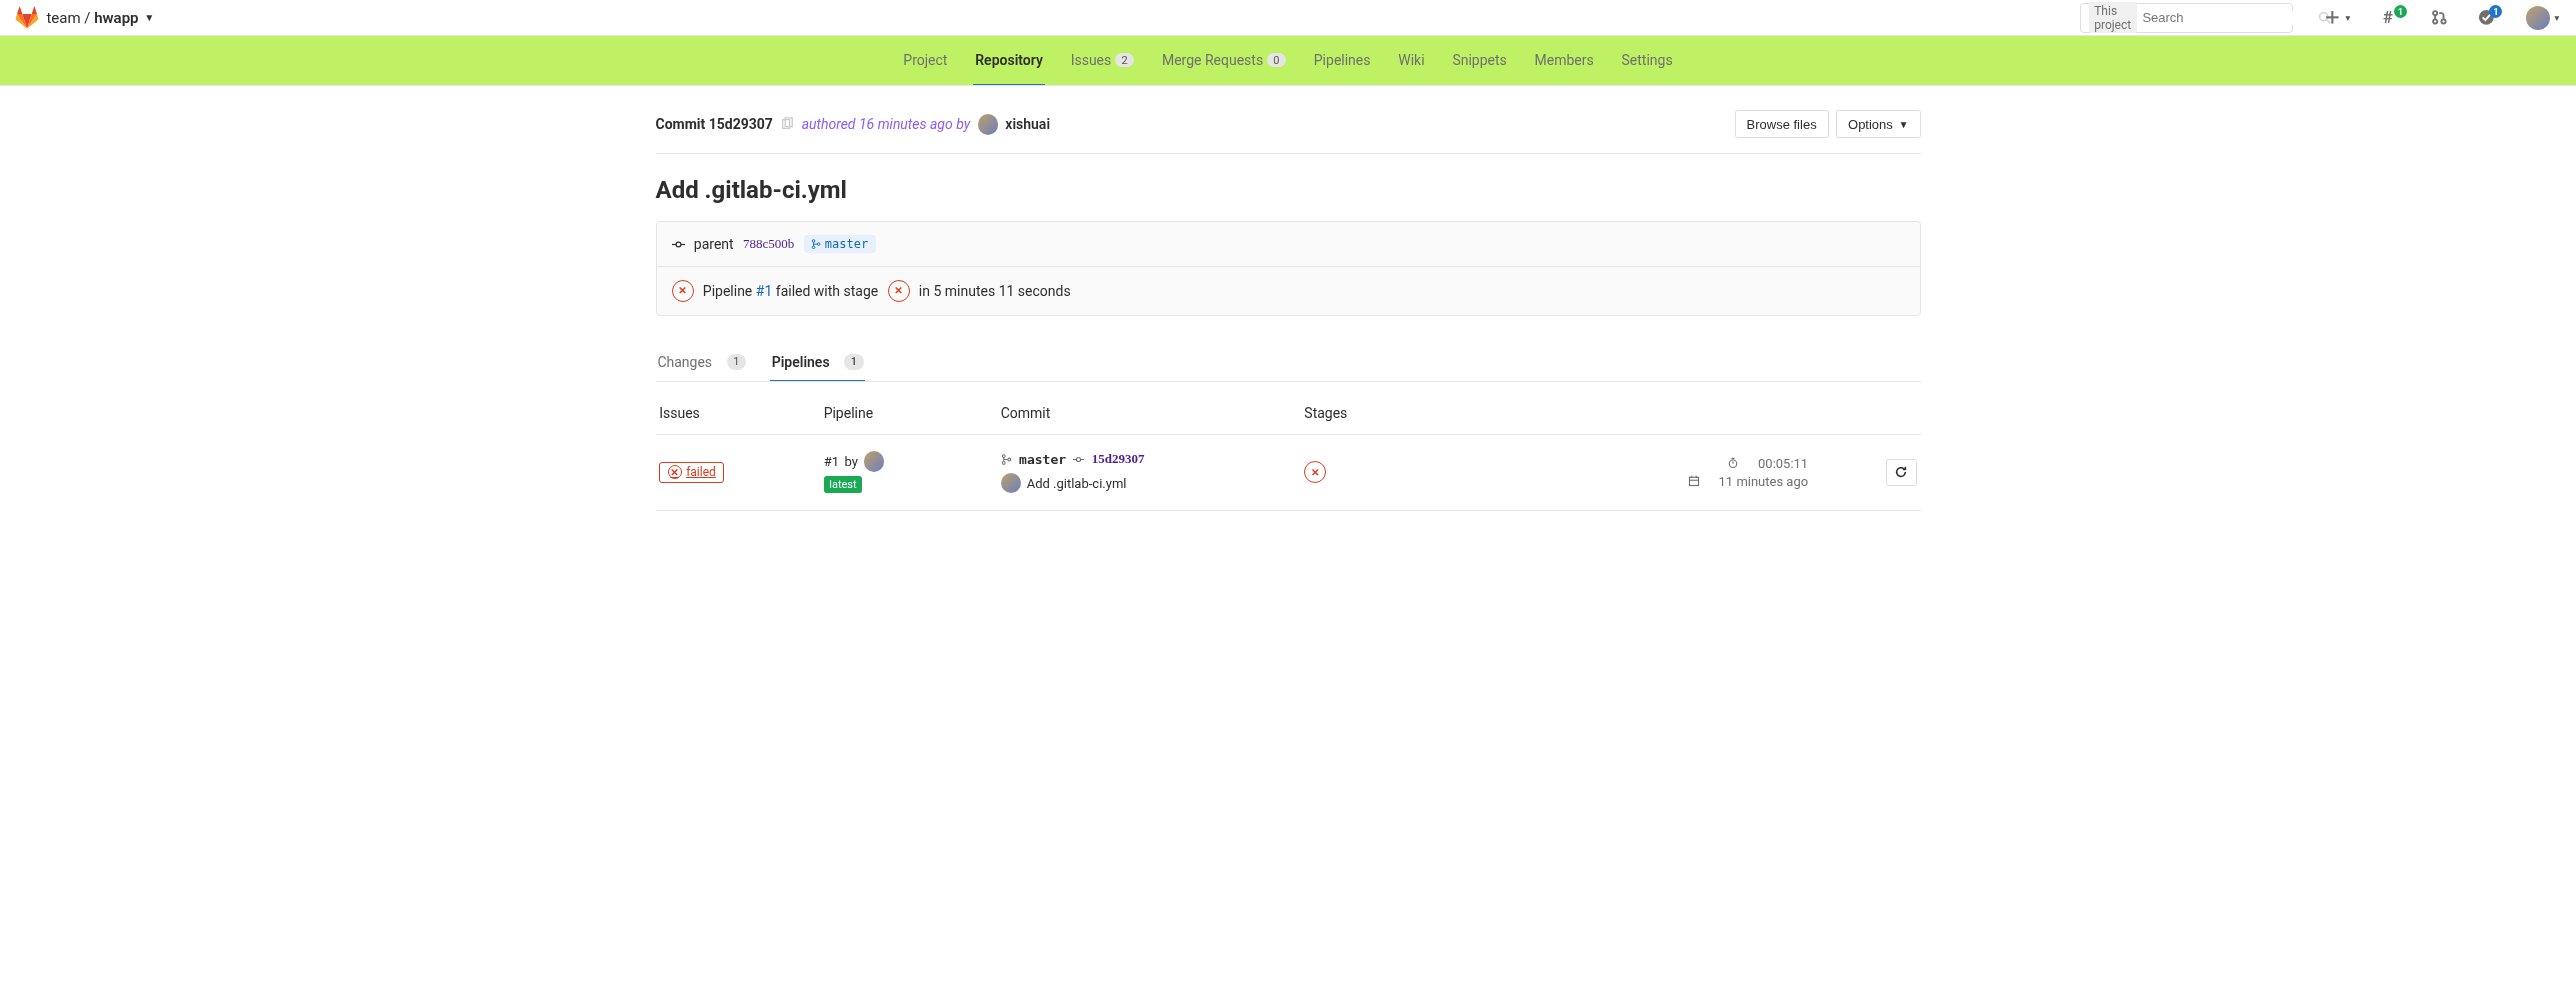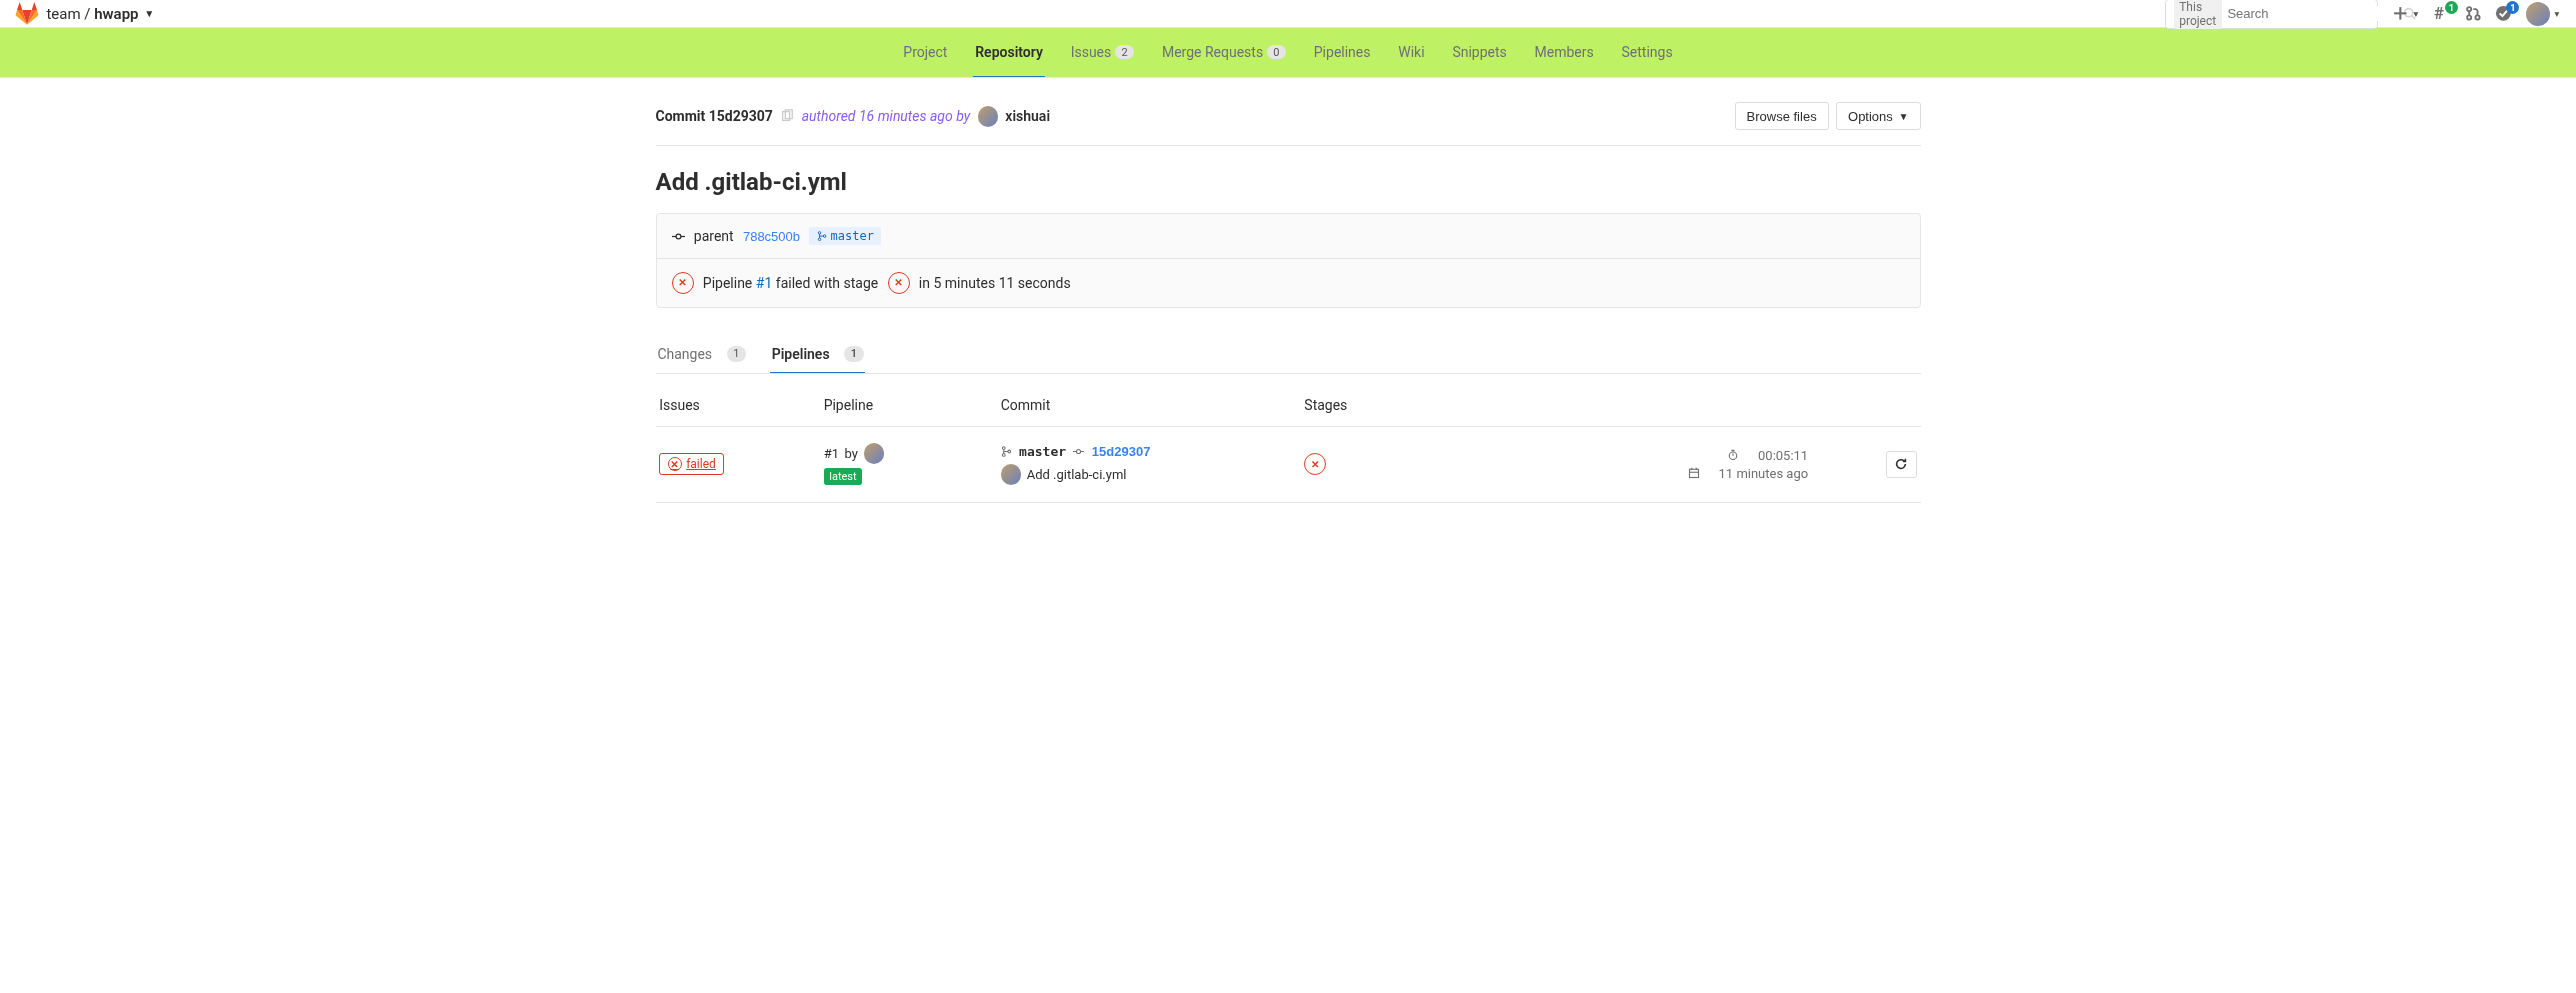--- a/index.html
+++ b/index.html
@@ -1,22 +1,22 @@
 <!DOCTYPE html>
 <html style="font-size:15px"><head>
 <meta charset="utf-8">
 <style>
 * { margin:0; padding:0; box-sizing:border-box; }
 body { font-family:-apple-system,BlinkMacSystemFont,"Segoe UI",Roboto,sans-serif; color:#2e2e2e; font-size:13px; }
 a { text-decoration:none; }
 
 
-.top-header { height:28px; background:#fff; border-bottom:0.9px solid #e5e5e5; display:flex; align-items:center; padding:0 15px; }
+.top-header { height:36px; background:#fff; border-bottom:0.9px solid #e5e5e5; display:flex; align-items:center; padding:0 15px; }
 .top-left { flex:1; display:flex; align-items:center; gap:7.4px; }
-.top-right { display:flex; align-items:center; gap:14px; }
+.top-right { display:flex; align-items:center; gap:31px; }
 .gitlab-logo svg { width:24px; height:24px; }
 .breadcrumb-text { font-size:15px; color:#2e2e2e; display:flex; align-items:center; gap:3.7px; }
 .breadcrumb-text b { font-weight:600; }
 .chevron-down { font-size:10.2px; color:#333; margin-left:1.9px; }
 
 .search-box { display:flex; align-items:center; width:213px; height:30px; border:0.9px solid #dcdcdc; border-radius:3.7px; padding:0 7.4px; background:#fff; }
 .search-scope { background:#f0f0f0; color:#707070; font-size:12px; padding:1.9px 5.6px; border-radius:2.8px; margin-right:5.6px; }
 .search-input { flex:1; border:none; outline:none; font-size:13px; }
 .search-icon-btn svg { width:13px; height:13px; opacity:.4; }
 
@@ -45,21 +45,21 @@
 .author-name { font-weight:600; color:#2e2e2e; }
 .avatar-sm { width:20.4px; height:20.4px; border-radius:50%; background:linear-gradient(135deg,#bfa06a,#6a7fbf); display:inline-block; vertical-align:middle; }
 .btn-outline { border:0.9px solid #dcdcdc; border-radius:2.8px; padding:5.6px 11px; background:#fff; cursor:pointer; font-size:13px; color:#2e2e2e; margin-left:7.4px; display:inline-flex; align-items:center; gap:3.7px; }
 .btn-outline.icon-only { padding:5.6px 7.4px; }
 
 .commit-title { font-size:24px; font-weight:700; margin:22px 0 16.7px; }
 
 .info-box { border:0.9px solid #e5e5e5; border-radius:3.7px; background:#fafafa; margin-bottom:11px; }
 .info-row { display:flex; align-items:center; gap:9.3px; padding:13px 15px; font-size:14px; }
 .info-row + .info-row { border-top:0.9px solid #e5e5e5; }
-.mono-link { color:#3b82f6; font-family:Liberation Sans, sans-serif; font-size:13px; }
+.mono-link { color:#4c1d95; font-family:Liberation Serif, serif; font-size:13px; }
 .branch-tag { display:inline-flex; align-items:center; gap:3.7px; background:#e8f0fe; color:#1068bf; border-radius:2.8px; padding:1.9px 7.4px; font-family:monospace; font-size:12px; }
 .branch-tag svg { width:10.2px; height:10.2px; }
 .pipeline-link { color:#1068bf; }
 
 .status-circ-sm, .status-circ { display:inline-flex; align-items:center; justify-content:center; border-radius:50%; }
 .status-circ { width:22px; height:22px; border:1.9px solid #db3b21; color:#db3b21; font-size:10.2px; font-weight:700; }
 .status-circ::before { content:"✕"; }
 
 
 .tabs { display:flex; gap:22px; border-bottom:0.9px solid #e5e5e5; margin-top:28px; }

